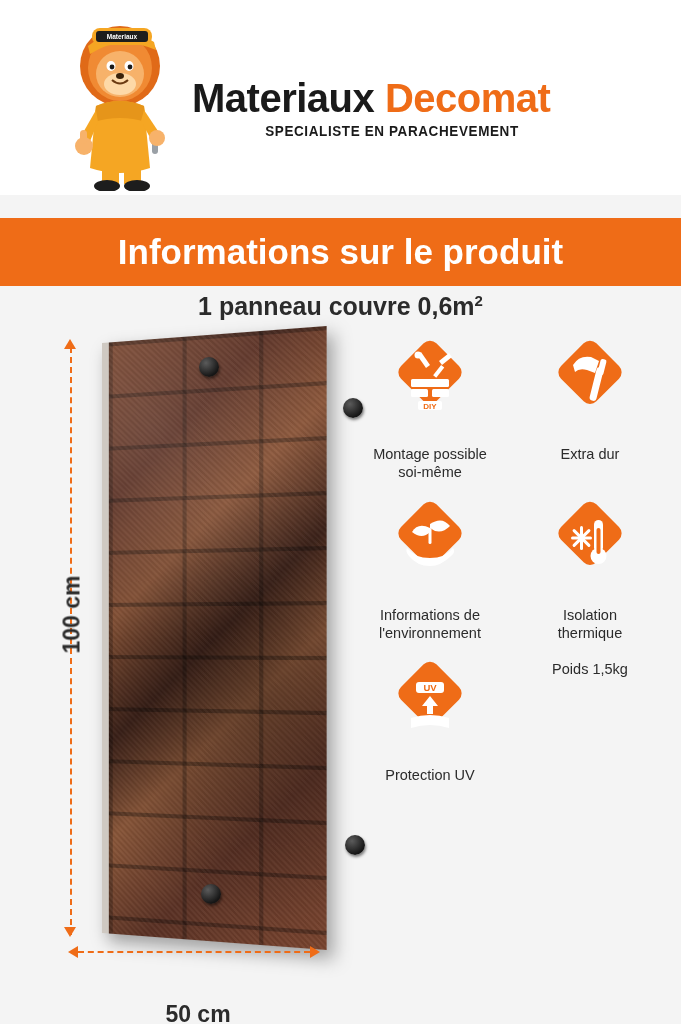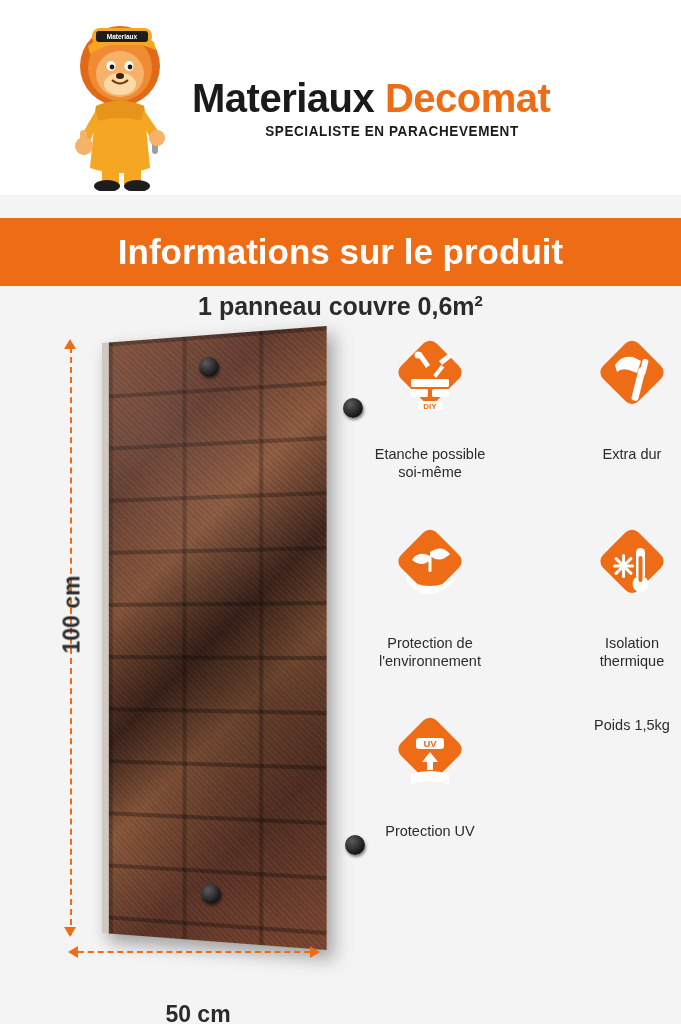--- a/index.html
+++ b/index.html
@@ -193,21 +193,20 @@
 
   
   .features {
     position: absolute;
     left: 350px; top: 14px;
     width: 320px;
     display: grid;
     grid-template-columns: 1fr 1fr;
     grid-row-gap: 14px;
     grid-column-gap: 0px;
-    gap: 42px;
   }
   .feature {
     display: flex;
     flex-direction: column;
     align-items: center;
     width: 160px;
   }
   .diamond {
     width: 106px; height: 106px;
     position: relative;
@@ -328,21 +327,21 @@
               <path d="M62 26 l10 -8 3 4 -10 8z"></path>
               <rect x="60" y="30" width="4" height="13" transform="rotate(38 62 36)"></rect>
               <path d="M40 20 l4 -3 9 13 -4 3z"></path>
               <circle cx="41" cy="20" r="3.5"></circle>
             </g>
             <rect x="41" y="66" width="24" height="9" rx="2" fill="#ffffff"></rect>
             <text x="53" y="73.5" font-family="Liberation Sans, sans-serif" font-size="8" font-weight="bold" fill="#ef6c17" text-anchor="middle">DIY</text>
           </svg>
         </div>
         <div class="feat-label">
-          <span>Etanche possible</span><br>
+          <span>Montage possible</span><br>
           <span>soi-même</span>
         </div>
       </div>
 
       <div class="feature">
         <div class="diamond">
           <svg width="106" height="106" viewBox="0 0 106 106">
             <rect x="53" y="2" width="50" height="50" rx="9" transform="rotate(45 53 2)" fill="#ef6c17"></rect>
             <g fill="#ffffff">
               <path d="M36 30 q6 -10 18 -8 l8 4 -4 12 -8 -3 q-8 -2 -12 2z"></path>
@@ -362,21 +361,21 @@
             <rect x="53" y="2" width="50" height="50" rx="9" transform="rotate(45 53 2)" fill="#ef6c17"></rect>
             <g fill="#ffffff">
               <path d="M53 28 q12 -8 20 2 q-10 10 -20 2z"></path>
               <path d="M53 32 q-12 -6 -18 4 q10 8 18 0z"></path>
               <rect x="51.5" y="32" width="3" height="16" rx="1.5"></rect>
               <path d="M30 52 q8 10 23 10 q15 0 23 -10 q3 4 -2 8 q-10 10 -21 10 q-13 0 -21 -10 q-4 -5 -2 -8z"></path>
             </g>
           </svg>
         </div>
         <div class="feat-label">
-          <span>Protection de</span><br>
+          <span>Informations de</span><br>
           <span>l'environnement</span>
         </div>
       </div>
 
       <div class="feature">
         <div class="diamond">
           <svg width="106" height="106" viewBox="0 0 106 106">
             <rect x="53" y="2" width="50" height="50" rx="9" transform="rotate(45 53 2)" fill="#ef6c17"></rect>
             <g fill="#ffffff">
               <rect x="57" y="24" width="9" height="32" rx="4.5"></rect>

